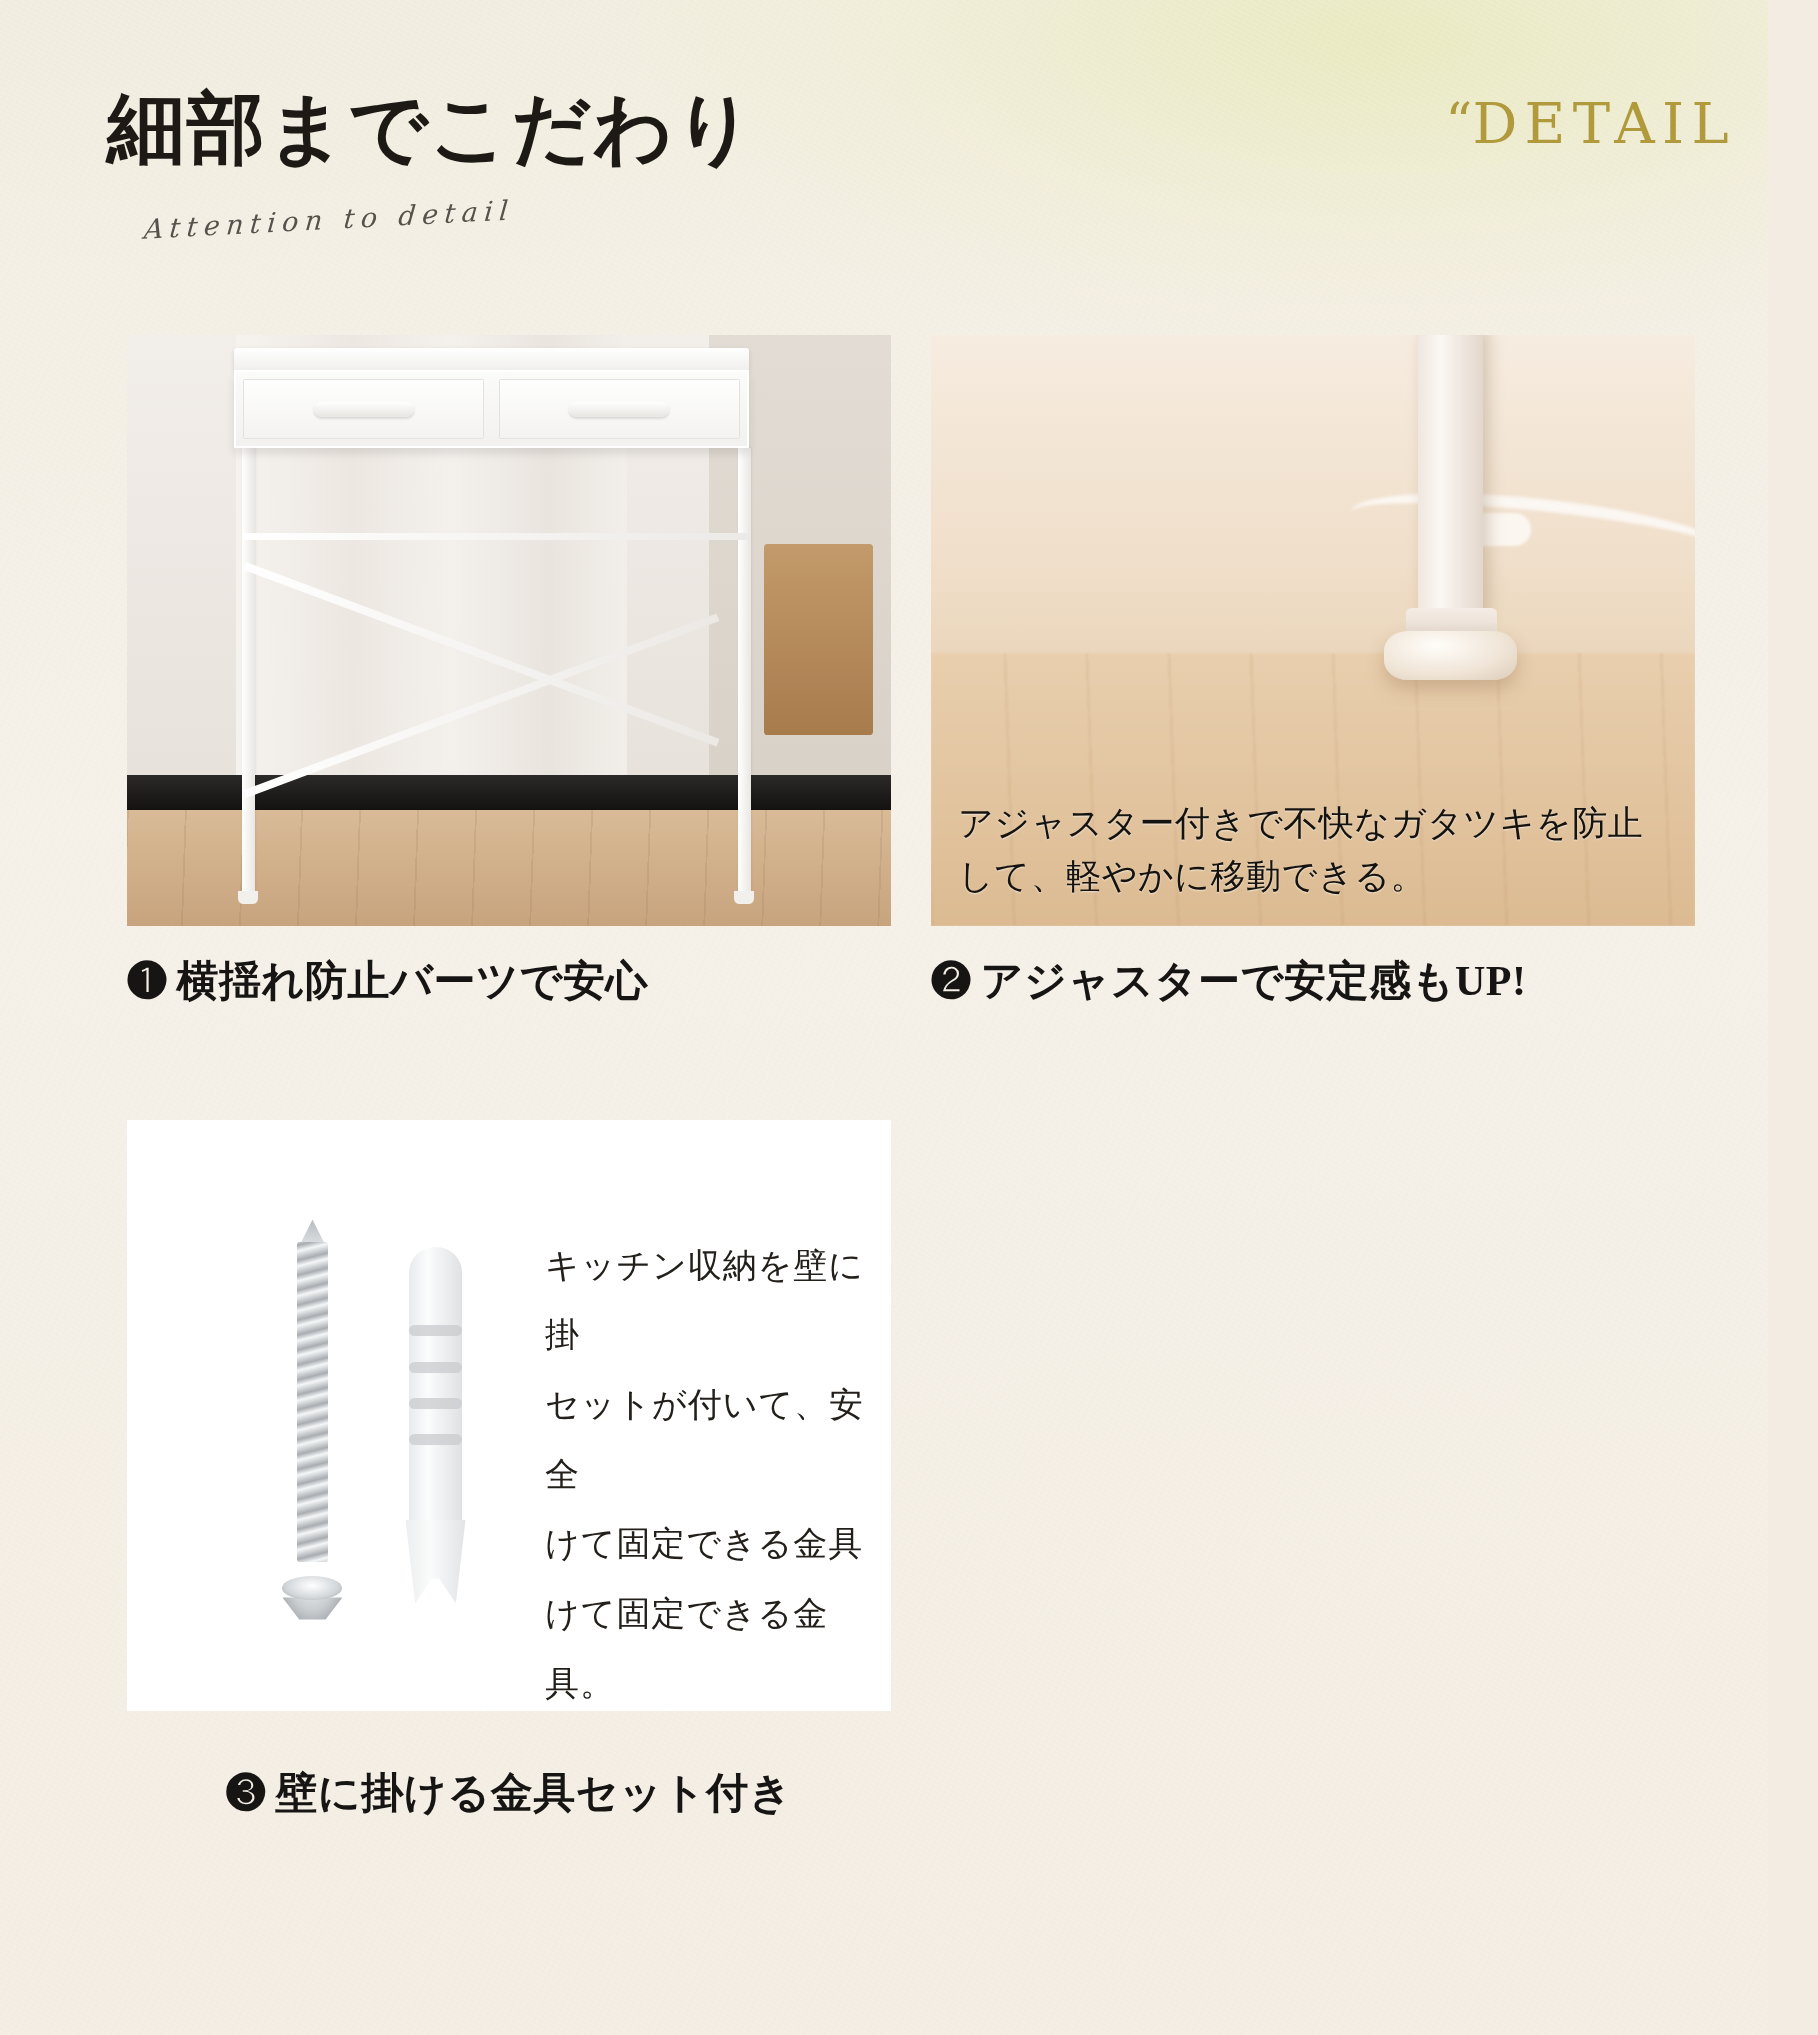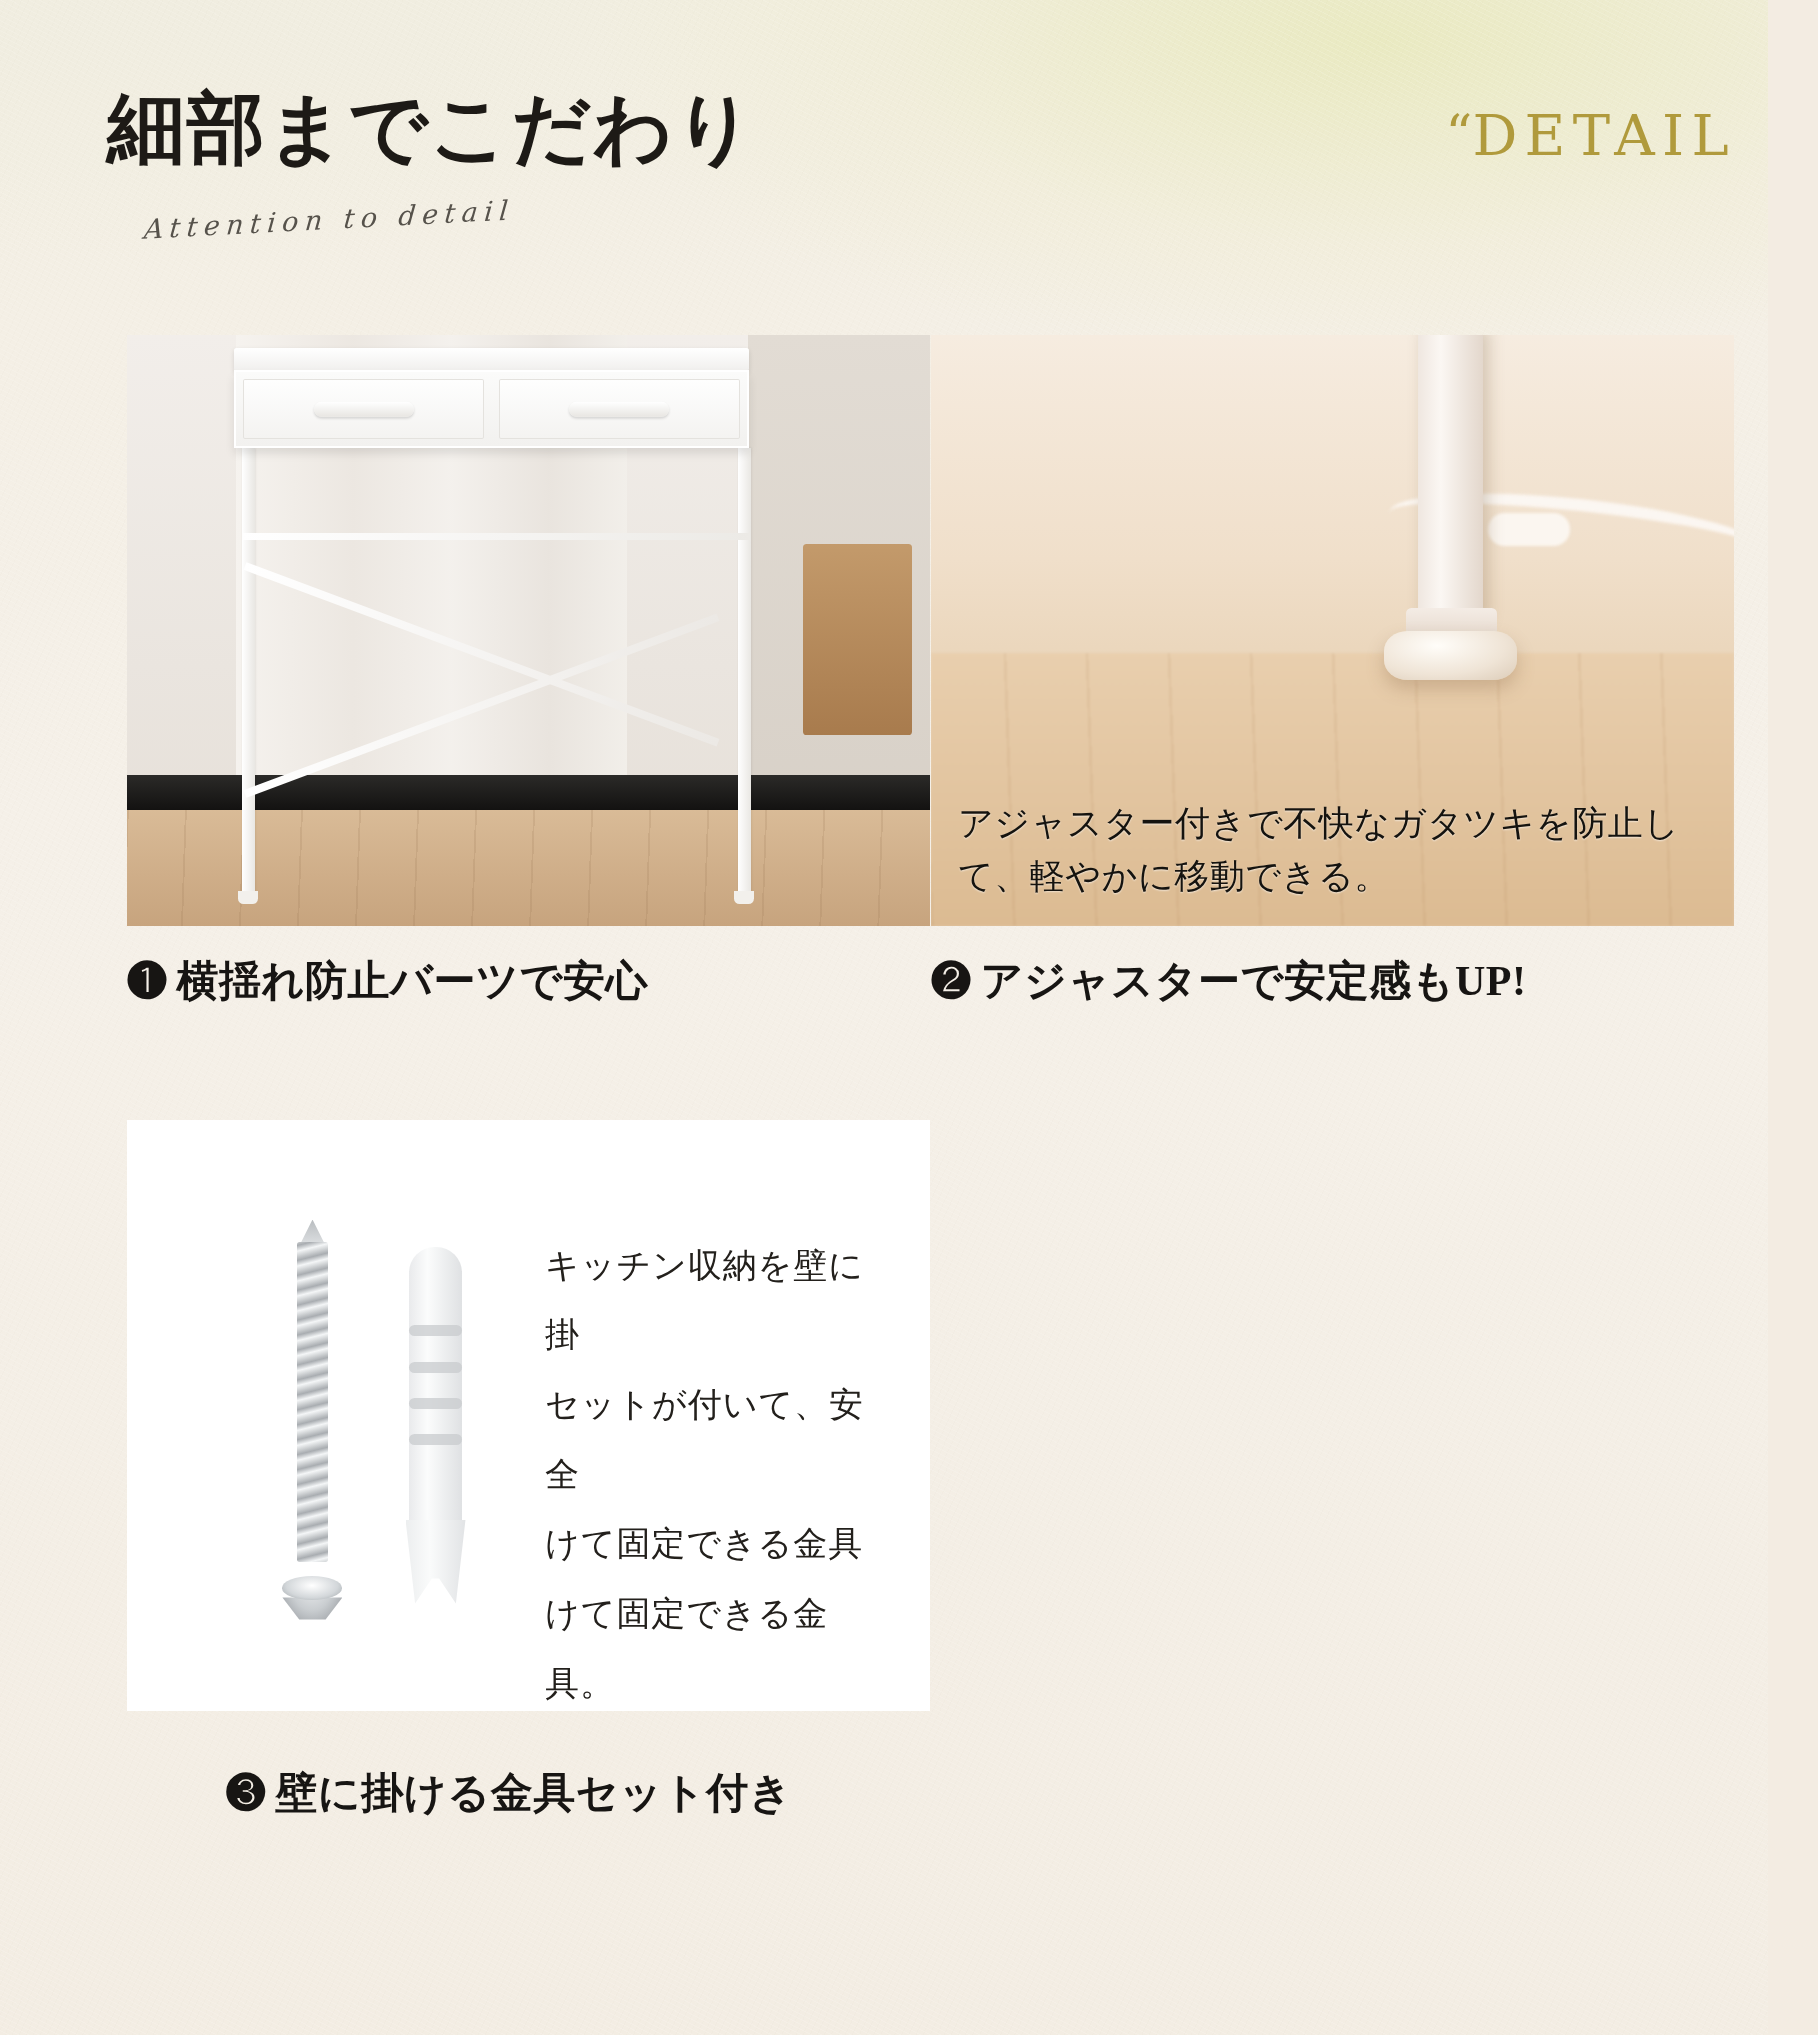--- a/index.html
+++ b/index.html
@@ -64,21 +64,21 @@
     font-size: 27px;
     letter-spacing: 6.4px;
     color: #3b3731;
     opacity: .85;
     transform: rotate(-3deg) skewX(-8deg);
     white-space: nowrap;
   }
   .detail-word {
     position: absolute;
     right: 82px;
-    top: 52px;
+    top: 40px;
     font-family: "DejaVu Serif", "Liberation Serif", serif;
     font-size: 56px;
     letter-spacing: 7.3px;
     color: #b09a3c;
     white-space: nowrap;
   }
   .detail-word .quote {
     font-size: 53px;
     vertical-align: top;
     letter-spacing: 0;
@@ -97,21 +97,20 @@
   }
   .card {
     width: 764px;
   }
   .photo {
     position: relative;
     width: 764px;
     height: 591px;
     overflow: hidden;
     background: #ddd;
-    padding-left: 39px;
   }
   .caption {
     margin-top: 23.6px;
     font-family: Liberation Serif, serif;
     font-weight: 700;
     font-size: 42px;
     line-height: 1.5;
     color: #171513;
     letter-spacing: 0.5px;
   }

